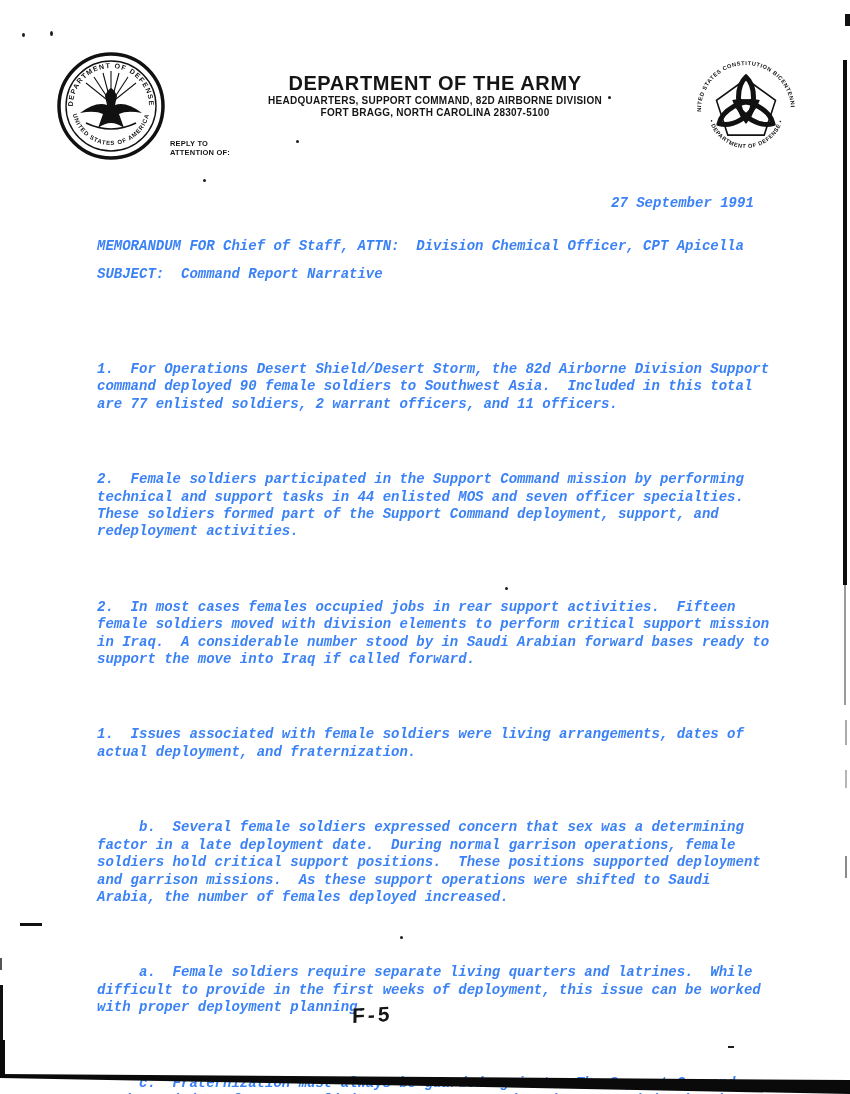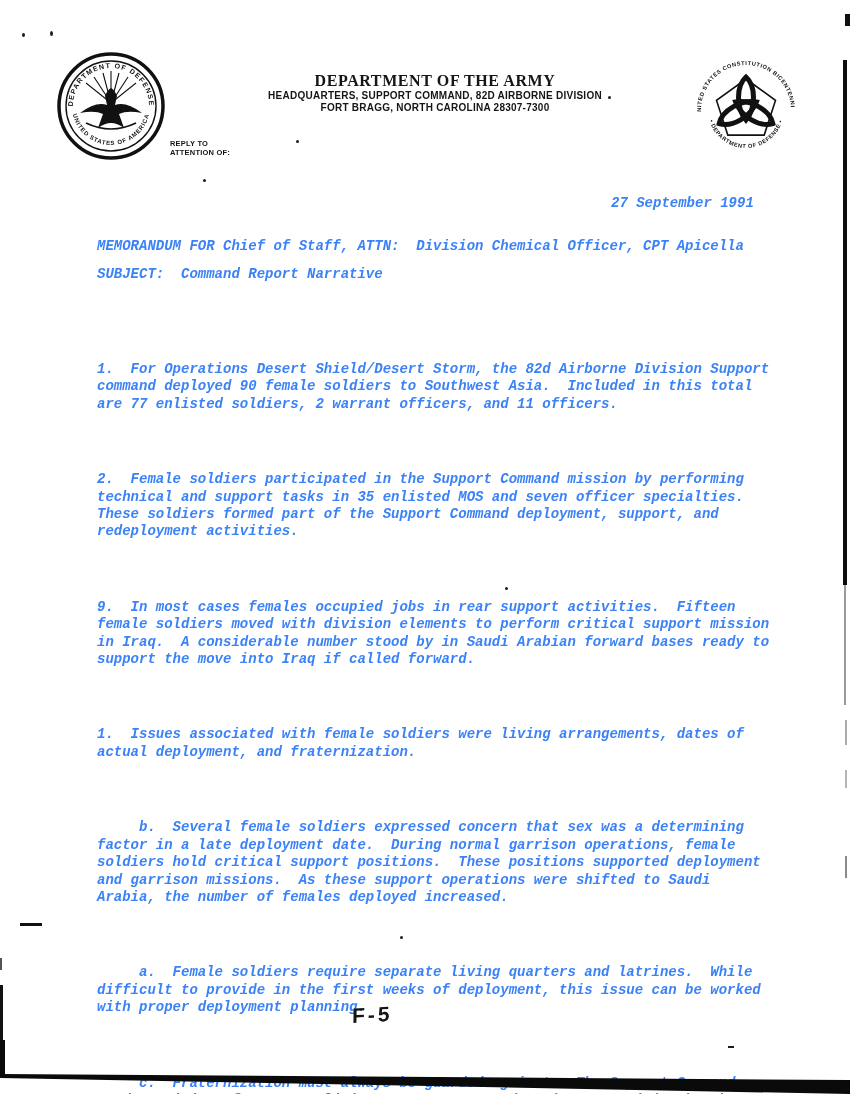--- a/index.html
+++ b/index.html
@@ -13,22 +13,22 @@
     color:#151515;
   }
   
   .seal{position:absolute;left:56px;top:50px;width:110px;height:112px;}
   .emblem{position:absolute;left:686px;top:46px;width:120px;height:120px;}
   .header-text{
     position:absolute;left:225px;top:72px;width:420px;
     text-align:center;
   }
   .dept{
-    font-size:16px;font-weight:700;letter-spacing:.6px;
-    font-family:Liberation Serif, serif;
+    font-size:20px;font-weight:700;letter-spacing:.6px;
+    font-family:Liberation Sans, sans-serif;
   }
   .hq{
     font-size:10px;font-weight:700;letter-spacing:.25px;
     margin-top:0;line-height:11.5px;
   }
   .reply-to{
     position:absolute;left:170px;top:139px;
     font-size:7.5px;font-weight:700;line-height:9px;
     white-space:pre;letter-spacing:.2px;
   }
@@ -87,21 +87,21 @@
       <line x1="55" y1="52" x2="80" y2="32"></line>
     </g>
 
     <path fill="#111" d="M24,62 Q40,50 51,54 L49,45 Q52,38 55,37 Q58,38 61,45 L59,54 Q70,50 86,62 Q71,59 63,63 L68,77 Q61,72 55,72 Q49,72 42,77 L47,63 Q39,59 24,62 Z"></path>
     <path fill="none" stroke="#111" stroke-width="1.6" d="M30,72 Q55,84 80,72"></path>
   </svg>
 
   <div class="header-text">
     <div class="dept">DEPARTMENT OF THE ARMY</div>
     <div class="hq">HEADQUARTERS, SUPPORT COMMAND, 82D AIRBORNE DIVISION</div>
-    <div class="hq">FORT BRAGG, NORTH CAROLINA 28307-7300</div>
+    <div class="hq">FORT BRAGG, NORTH CAROLINA 28307-5100</div>
   </div>
 
   <svg class="emblem" viewBox="0 0 120 120">
     <defs>
       <path id="embTop" d="M15,64 A45,45 0 1 1 105,64"></path>
       <path id="embBot" d="M22,64 A38,38 0 0 0 98,64"></path>
     </defs>
     <text font-size="5.6" font-weight="bold" letter-spacing="0.6" fill="#111" font-family="Liberation Sans, sans-serif">
       <textPath href="#embTop" startOffset="50%" text-anchor="middle">UNITED STATES CONSTITUTION BICENTENNIAL</textPath>
     </text>
@@ -124,24 +124,24 @@
   <div class="mono date-line">27 September 1991</div>
 
   <div class="mono subject">SUBJECT:  Command Report Narrative</div>
   <div class="mono memo-for">MEMORANDUM FOR Chief of Staff, ATTN:  Division Chemical Officer, CPT Apicella</div>
 
   <div class="paragraphs mono">
     <p>1.  For Operations Desert Shield/Desert Storm, the 82d Airborne Division Support
 command deployed 90 female soldiers to Southwest Asia.  Included in this total
 are 77 enlisted soldiers, 2 warrant officers, and 11 officers.</p>
     <p>2.  Female soldiers participated in the Support Command mission by performing
-technical and support tasks in 35 enlisted MOS and seven officer specialties.
+technical and support tasks in 44 enlisted MOS and seven officer specialties.
 These soldiers formed part of the Support Command deployment, support, and
 redeployment activities.</p>
-    <p>9.  In most cases females occupied jobs in rear support activities.  Fifteen
+    <p>2.  In most cases females occupied jobs in rear support activities.  Fifteen
 female soldiers moved with division elements to perform critical support mission
 in Iraq.  A considerable number stood by in Saudi Arabian forward bases ready to
 support the move into Iraq if called forward.</p>
     <p>1.  Issues associated with female soldiers were living arrangements, dates of
 actual deployment, and fraternization.</p>
     <p>     b.  Several female soldiers expressed concern that sex was a determining
 factor in a late deployment date.  During normal garrison operations, female
 soldiers hold critical support positions.  These positions supported deployment
 and garrison missions.  As these support operations were shifted to Saudi
 Arabia, the number of females deployed increased.</p>

